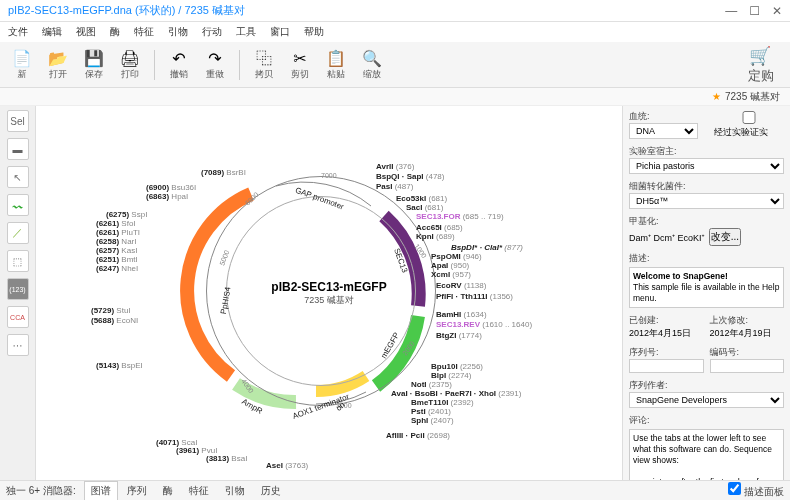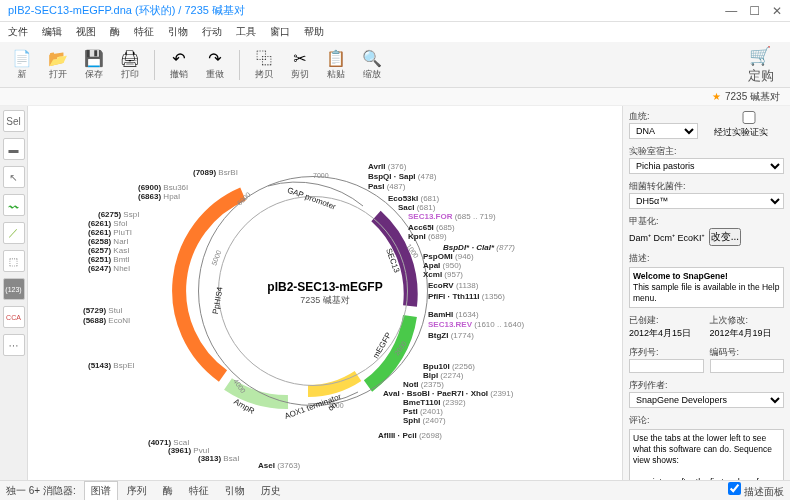--- a/index.html
+++ b/index.html
@@ -14,21 +14,21 @@
 .tbtn { display: flex; flex-direction: column; align-items: center; padding: 2px 6px; cursor: pointer; }
 .tbtn .ico { width: 20px; height: 20px; display: flex; align-items: center; justify-content: center; font-size: 16px; }
 .tbtn .lbl { font-size: 9px; color: #555; }
 .tsep { width: 1px; height: 30px; background: #ccc; margin: 0 4px; }
 .cart { margin-left: auto; text-align: center; padding-right: 10px; }
 .cart .ico { font-size: 18px; color: #4a8; }
 .cart .lbl { font-size: 13px; color: #555; font-family: Liberation Mono, monospace; }
 .subbar { height: 18px; background: #f9f9f9; border-bottom: 1px solid #eee; display: flex; align-items: center; justify-content: flex-end; padding: 0 10px; font-size: 10px; color: #444; }
 .subbar .star { color: #f90; margin-right: 4px; }
 .main { display: flex; height: 374px; }
-.lefttools { width: 28px; background: #f0f0f0; border-right: 1px solid #ddd; display: flex; flex-direction: column; align-items: center; padding-top: 4px; gap: 6px; }
+.lefttools { width: 36px; background: #f0f0f0; border-right: 1px solid #ddd; display: flex; flex-direction: column; align-items: center; padding-top: 4px; gap: 6px; }
 .lefttools .lt { width: 22px; height: 22px; background: #fff; border: 1px solid #ccc; border-radius: 2px; display: flex; align-items: center; justify-content: center; font-size: 10px; cursor: pointer; color: #666; }
 .lefttools .lt.badge { font-size: 7px; background: #888; color: #fff; }
 .canvas { flex: 1; position: relative; background: #fff; overflow: hidden; }
 .plasmid-title { position: absolute; top: 174px; left: 50%; transform: translateX(-50%); text-align: center; z-index: 5; }
 .plasmid-title .name { font-size: 12px; font-weight: bold; }
 .plasmid-title .size { font-size: 9px; color: #555; }
 .ring { position: absolute; border-radius: 50%; }
 .ring.outer { width: 230px; height: 230px; border: 1px solid #888; top: 70px; left: 170px; }
 .ring.inner { width: 190px; height: 190px; border: 1px solid #aaa; top: 90px; left: 190px; }
 .feature-label { position: absolute; font-size: 8px; white-space: nowrap; color: #222; }

